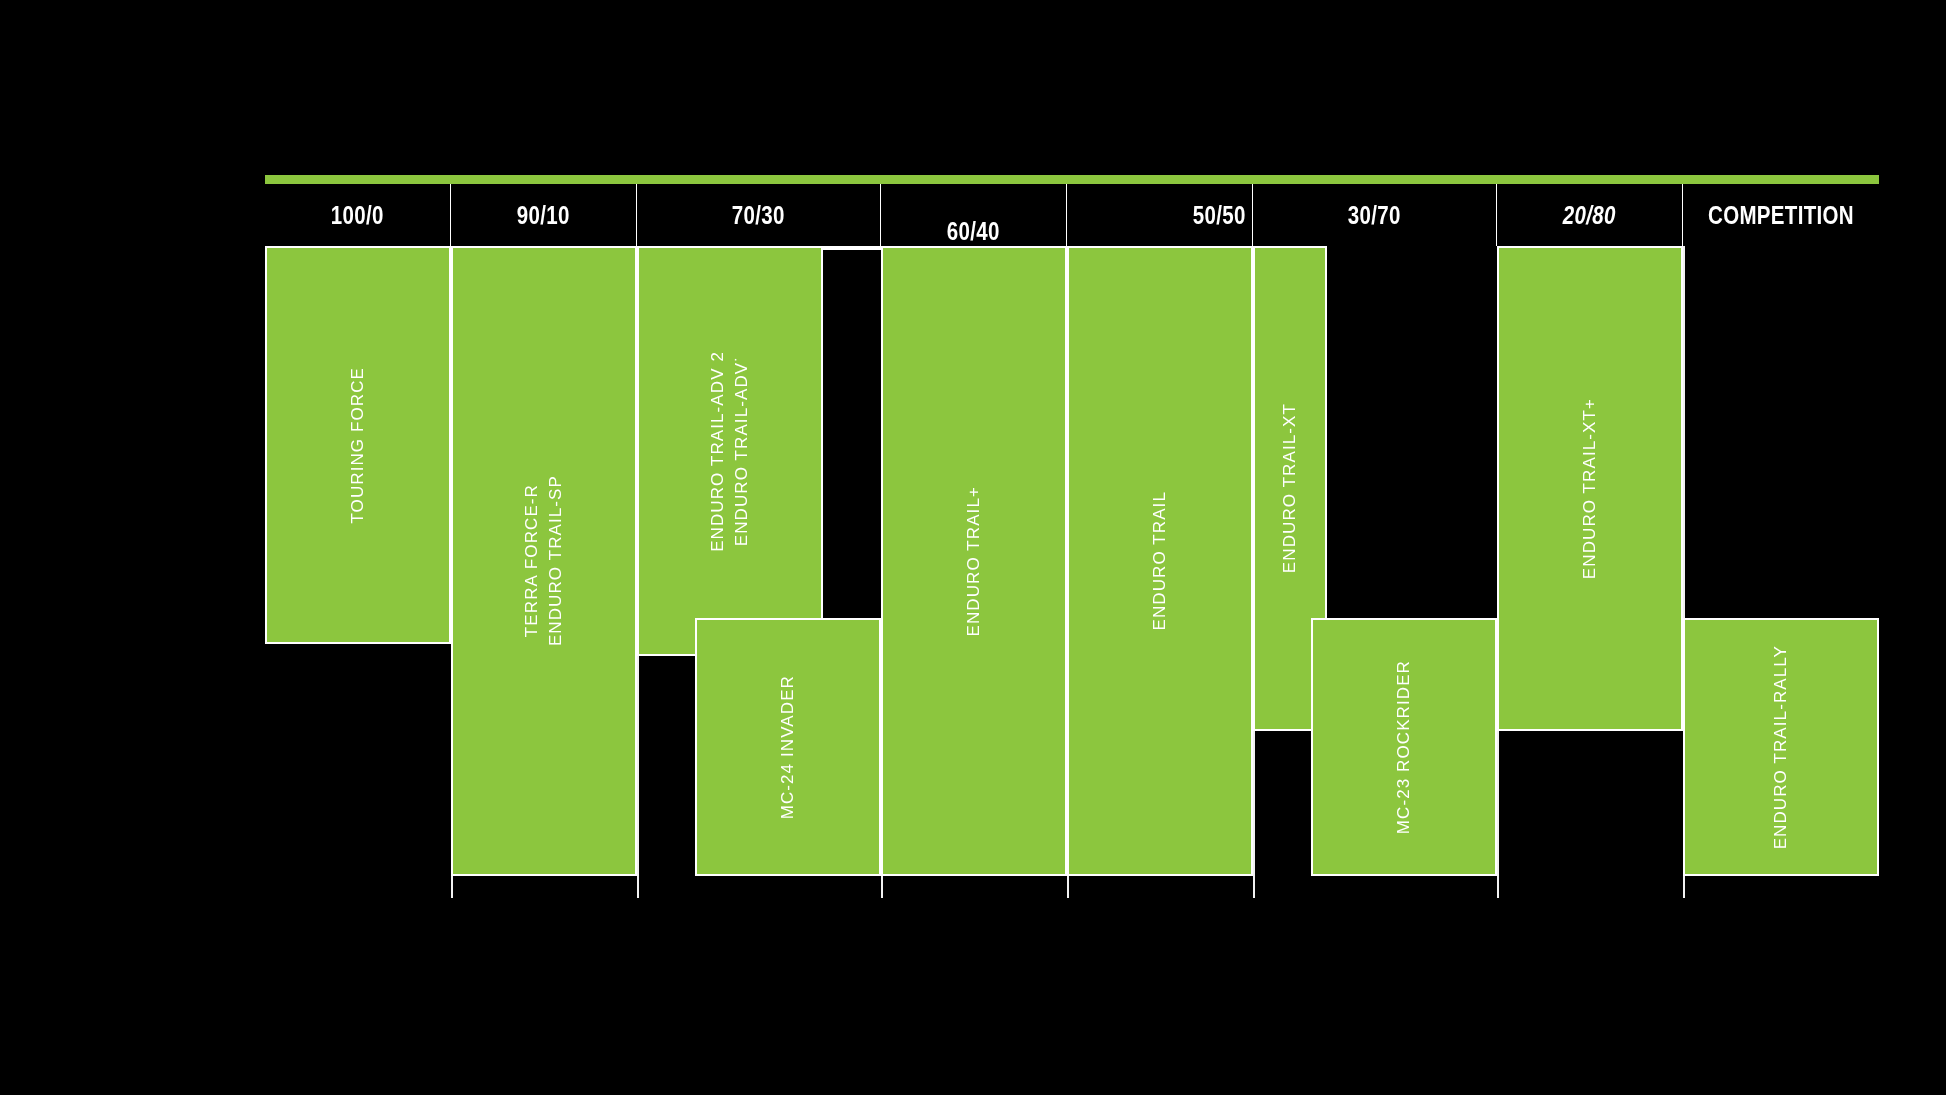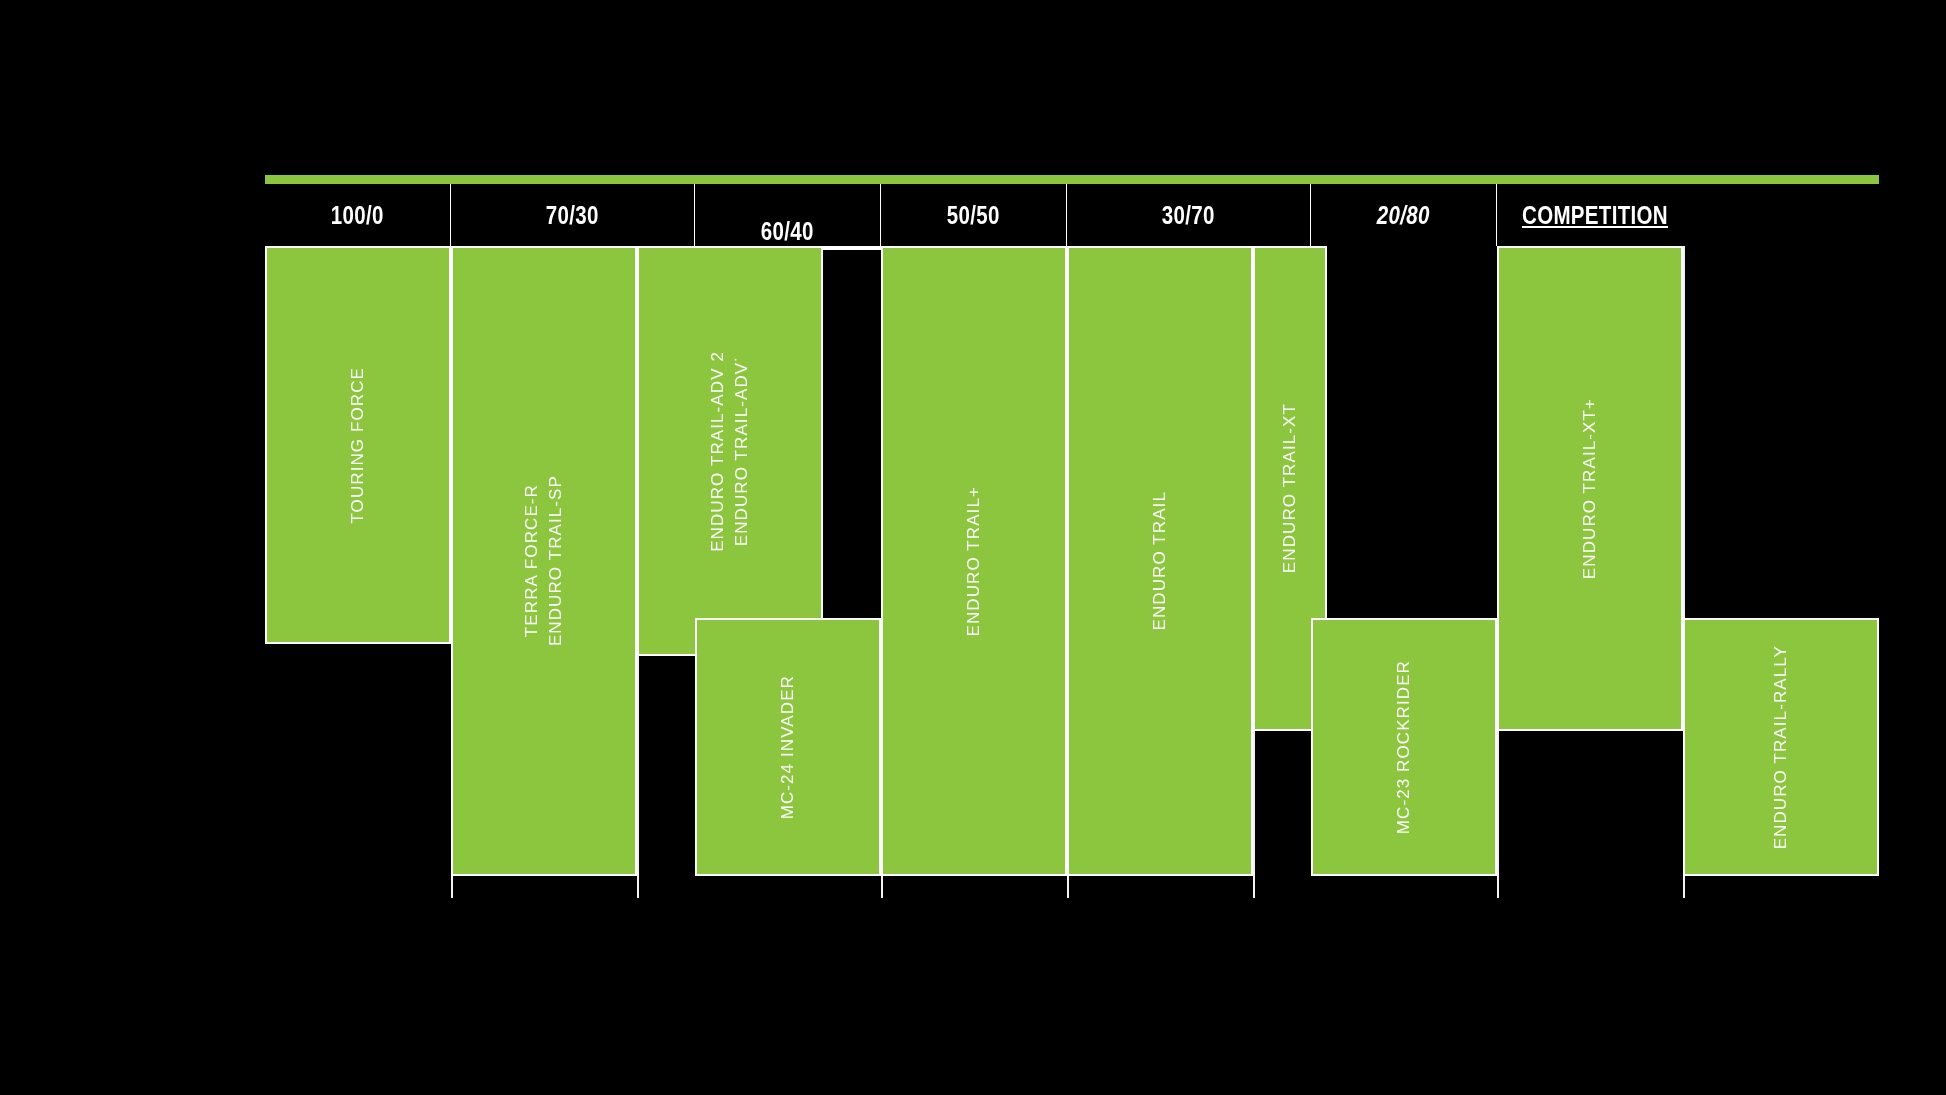--- a/index.html
+++ b/index.html
@@ -71,36 +71,39 @@
 <body>
 
 <div id="chart-root">
 
   <div class="accent-rule"></div>
 
   <div class="header-band">
       <div class="header-cell" style="width: 186px;">
         <span>100/0</span>
       </div>
+      <div class="header-cell" style="width: 186px;">
+        <span>90/10</span>
+      </div>
       <div class="header-cell" style="width: 244px;">
         <span>70/30</span>
       </div>
       <div class="header-cell" style="width: 186px; align-items: flex-end;">
         <span>60/40</span>
       </div>
-      <div class="header-cell" style="width: 186px;">
+      <div class="header-cell" style="width: 186px; justify-content: flex-end;">
         <span>50/50</span>
       </div>
       <div class="header-cell" style="width: 244px;">
         <span>30/70</span>
       </div>
       <div class="header-cell" style="width: 186px; font-style: italic;">
         <span>20/80</span>
       </div>
-      <div class="header-cell" style="width: 196px; text-decoration: underline;">
+      <div class="header-cell" style="width: 196px;">
         <span>COMPETITION</span>
       </div>
     </div>
 
   <div class="plot-area">
       <div class="col-sep" style="left: 186px; height: 652px;"></div>
       <div class="col-sep" style="left: 372px; height: 652px;"></div>
       <div class="col-sep" style="left: 616px; height: 652px;"></div>
       <div class="col-sep" style="left: 802px; height: 652px;"></div>
       <div class="col-sep" style="left: 988px; height: 652px;"></div>

